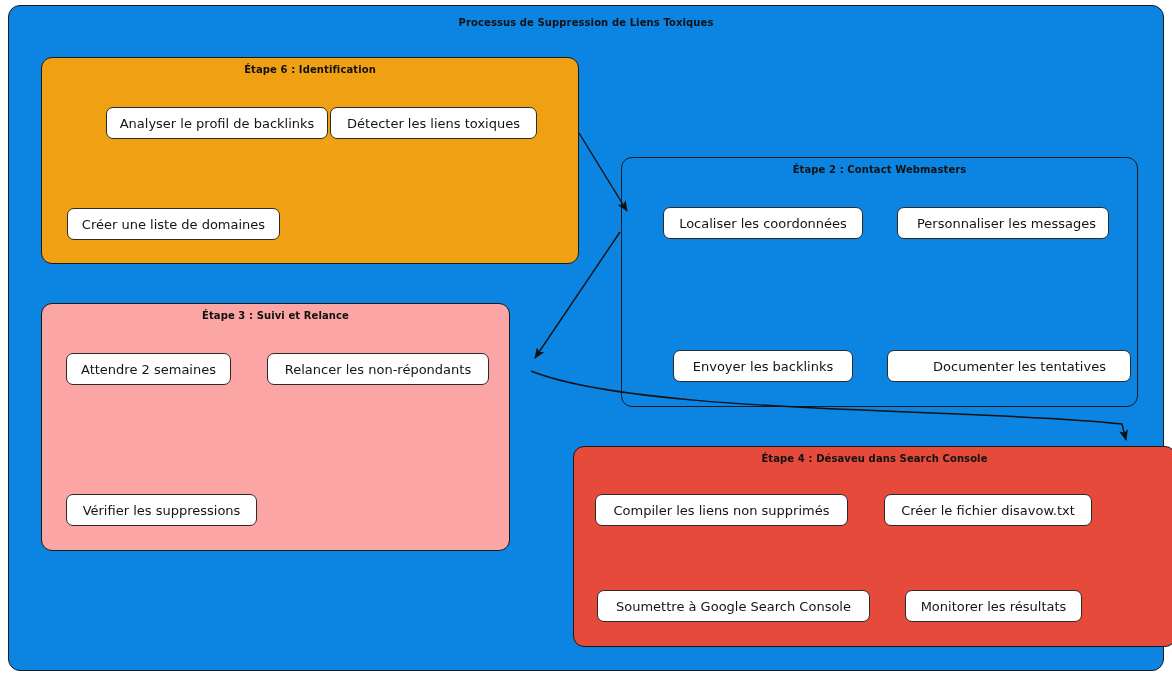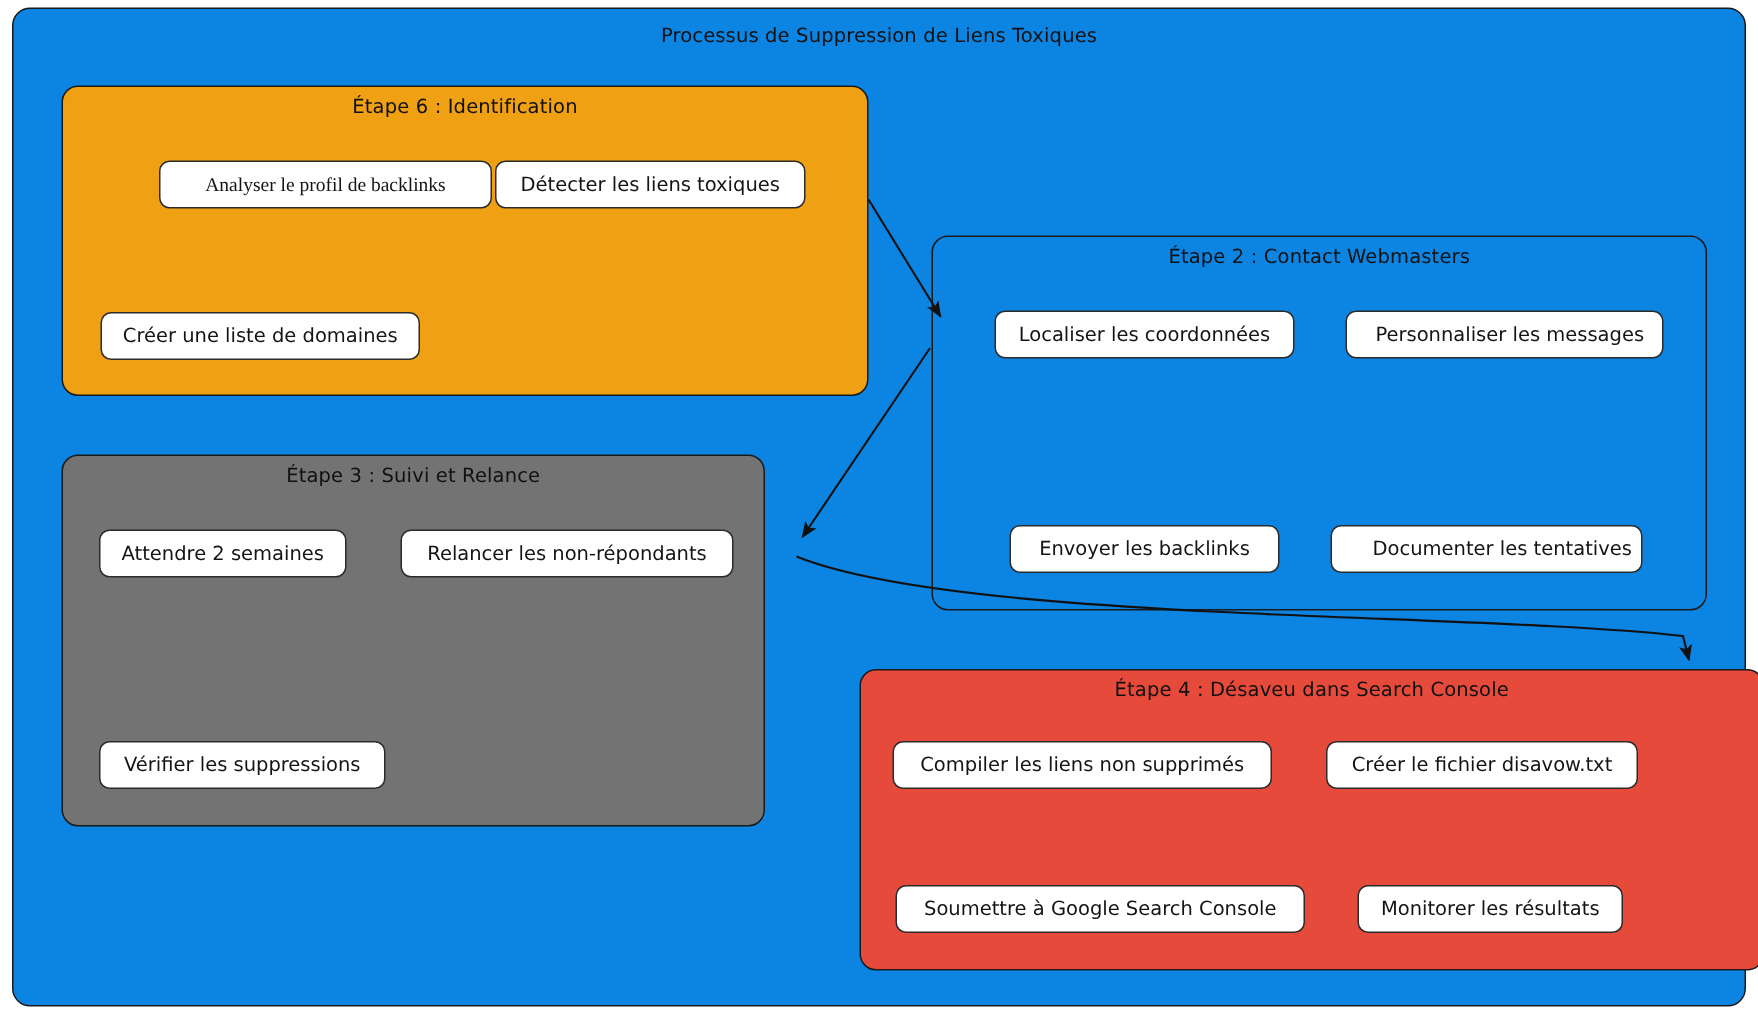--- a/index.html
+++ b/index.html
@@ -21,22 +21,22 @@
     position: absolute;
     box-sizing: border-box;
     border: 1.2px solid #1a1a1a;
     border-radius: 11px;
   }
   .group-title {
     position: absolute;
     left: 0;
     right: 0;
     text-align: center;
-    font-weight: normal;
-    font-size: 13px;
+    font-weight: bold;
+    font-size: 10px;
     color: #111111;
     letter-spacing: 0.1px;
   }
   #root-group {
     left: 8px;
     top: 5px;
     width: 1156px;
     height: 666px;
     background: #0c84e2;
     border-radius: 12px;
@@ -55,21 +55,21 @@
     top: 157px;
     width: 517px;
     height: 250px;
     background: #0c84e2;
   }
   #group-etape3 {
     left: 41px;
     top: 303px;
     width: 469px;
     height: 248px;
-    background: #737373;
+    background: #fca5a5;
   }
   #group-etape4 {
     left: 573px;
     top: 446px;
     width: 603px;
     height: 201px;
     background: #e54a3a;
   }
   .sub-title { top: 6px; }
 
@@ -101,31 +101,31 @@
 <body>
 
 <div id="canvas">
 
   <div class="group" id="root-group">
     <div class="group-title" id="root-title">Processus de Suppression de Liens Toxiques</div>
   </div>
 
   <div class="group" id="group-etape1">
     <div class="group-title sub-title">Étape 6 : Identification</div>
-    <div class="node" style="left:64px; top:49px; width:222px;font-family:Liberation Serif, serif;">Analyser le profil de backlinks</div>
+    <div class="node" style="left:64px; top:49px; width:222px;">Analyser le profil de backlinks</div>
     <div class="node" style="left:288px; top:49px; width:207px;">Détecter les liens toxiques</div>
     <div class="node" style="left:25px; top:150px; width:213px;">Créer une liste de domaines</div>
   </div>
 
   <div class="group" id="group-etape2">
     <div class="group-title sub-title">Étape 2 : Contact Webmasters</div>
     <div class="node" style="left:41px; top:49px; width:200px;">Localiser les coordonnées</div>
     <div class="node" style="left:275px; top:49px; width:212px;padding-left:20px;">Personnaliser les messages</div>
     <div class="node" style="left:51px; top:192px; width:180px;">Envoyer les backlinks</div>
-    <div class="node" style="left:265px; top:192px; width:208px;padding-left:34px;">Documenter les tentatives</div>
+    <div class="node" style="left:265px; top:192px; width:244px;padding-left:34px;">Documenter les tentatives</div>
   </div>
 
   <div class="group" id="group-etape3">
     <div class="group-title sub-title">Étape 3 : Suivi et Relance</div>
     <div class="node" style="left:24px; top:49px; width:165px;">Attendre 2 semaines</div>
     <div class="node" style="left:225px; top:49px; width:222px;">Relancer les non-répondants</div>
     <div class="node" style="left:24px; top:190px; width:191px;">Vérifier les suppressions</div>
   </div>
 
   <div class="group" id="group-etape4">

